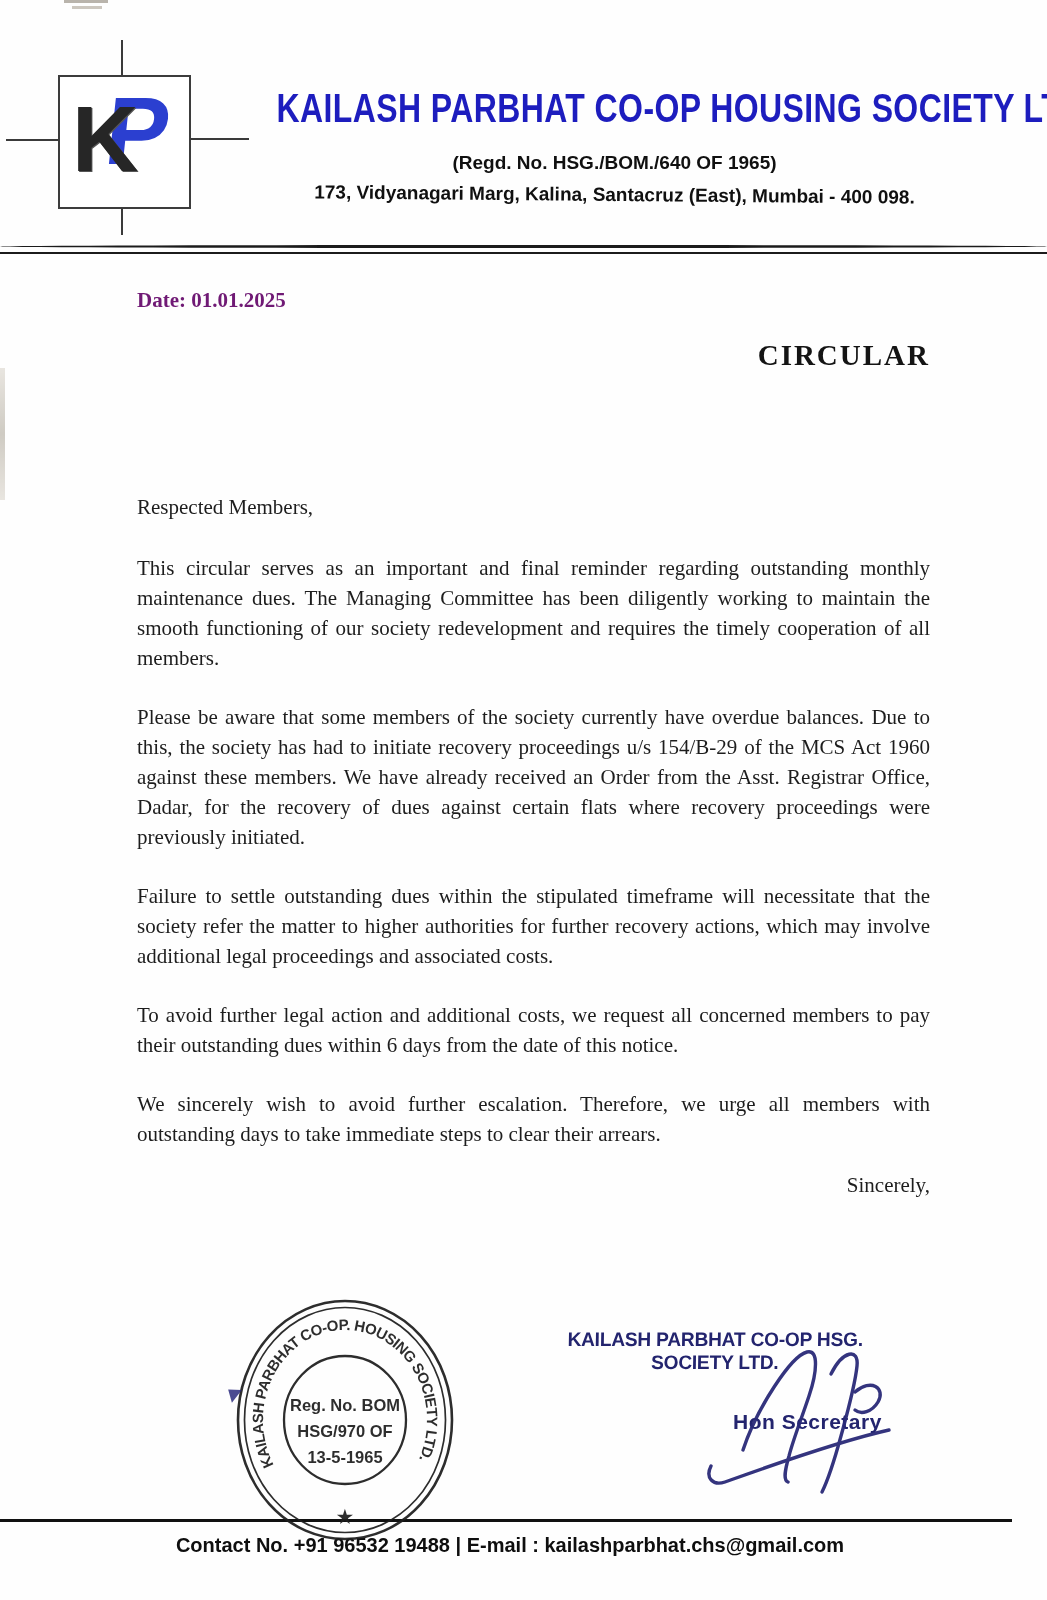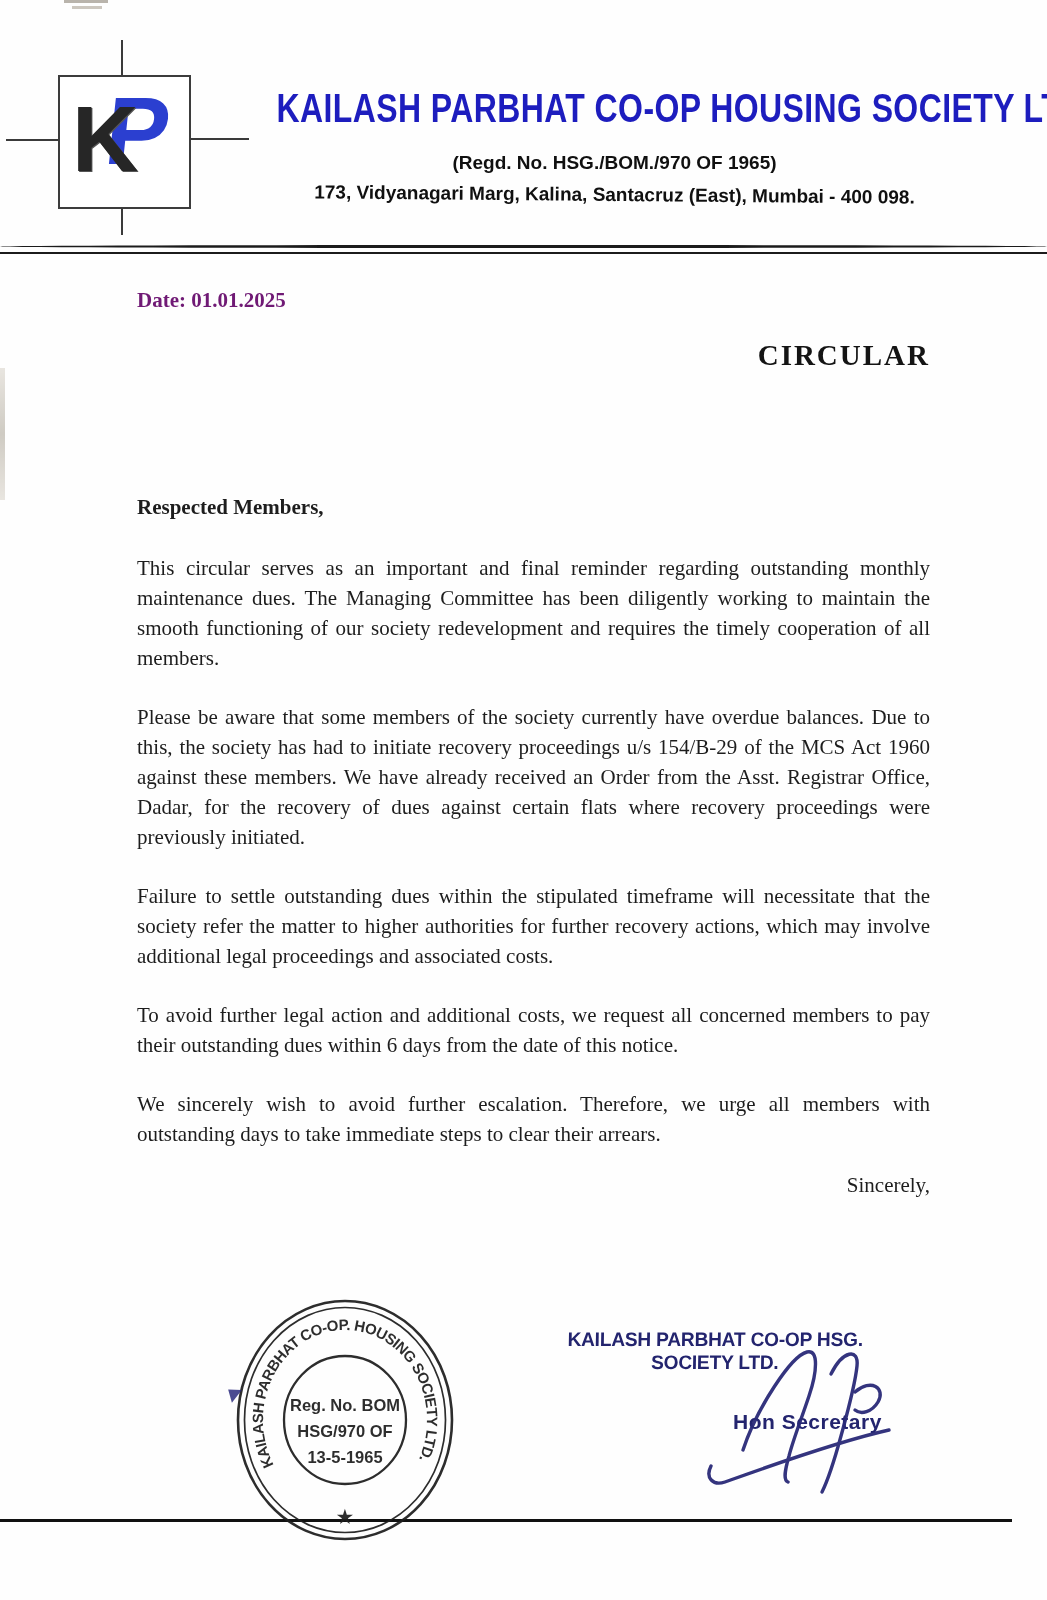--- a/index.html
+++ b/index.html
@@ -62,21 +62,21 @@
   }
   .subject{
     position:absolute;left:137px;top:407px;width:793px;
     font-size:21px;line-height:30px;font-weight:bold;
     text-align:justify;color:#161616;
   }
   .letter-body{
     position:absolute;left:137px;top:492px;width:793px;
     font-size:21px;line-height:30px;text-align:justify;color:#1d1d1d;
   }
-  .letter-body .salutation{margin:0 0 31px;font-weight:bold;text-align:left;}
+  .letter-body .salutation{margin:0 0 31px;font-weight:normal;text-align:left;}
   .letter-body p{margin:0 0 29px;}
   .letter-body p.bold, .letter-body span.b{font-weight:normal;margin-top:12px;}
   .letter-body .closing{margin-top:-8px;text-align:right;}
   
   .stamp{position:absolute;left:233px;top:1296px;width:224px;height:248px;z-index:3;opacity:.93;}
   .stamp text{fill:#1e1e1e;}
   
   .sign-company{
     position:absolute;left:528px;top:1328px;width:374px;text-align:center;
     font-family:"Liberation Sans",sans-serif;font-weight:bold;font-size:19.5px;
@@ -119,21 +119,21 @@
   <div class="crop v" style="left:121px;top:205px;height:30px;"></div>
   <div class="crop h" style="left:6px;top:139px;width:52px;"></div>
   <div class="crop h" style="left:187px;top:138px;width:62px;"></div>
 
   <div class="logo-box">
     <span class="logo-p">P</span>
     <span class="logo-k">K</span>
   </div>
 
   <div class="society-title">KAILASH PARBHAT CO-OP HOUSING SOCIETY LTD.</div>
-  <div class="regd-line">(Regd. No. HSG./BOM./970 OF 1965)</div>
+  <div class="regd-line">(Regd. No. HSG./BOM./640 OF 1965)</div>
   <div class="address-line">173, Vidyanagari Marg, Kalina, Santacruz (East), Mumbai - 400 098.</div>
   <div class="rule rule-1"></div>
   <div class="rule rule-2"></div>
 
   <div class="date-line">Date: 01.01.2025</div>
   <div class="circular-heading">CIRCULAR</div>
 
   <div class="letter-body">
     <div class="salutation">Respected Members,</div>
     <p>This circular serves as an important and final reminder regarding outstanding monthly maintenance dues. The Managing Committee has been diligently working to maintain the smooth functioning of our society redevelopment and requires the timely cooperation of all members.</p>
@@ -163,14 +163,15 @@
   <svg class="signature" width="200" height="158" viewBox="0 0 200 158">
     <g fill="none" stroke="#2a2a78" stroke-width="3.4" stroke-linecap="round" opacity="0.95">
       <path d="M 38,112 C 52,70 86,18 102,14 C 114,11 112,34 104,58 C 96,82 88,102 84,118 C 80,132 78,142 83,144"></path>
       <path d="M 6,128 C 0,140 8,148 20,144 C 48,134 130,104 184,92"></path>
       <path d="M 126,36 C 138,12 154,10 152,28 C 150,48 142,76 136,98 C 130,120 124,140 117,154"></path>
       <path d="M 150,54 C 166,40 181,50 173,64 C 167,74 156,77 150,72"></path>
     </g>
   </svg>
 
   <div class="footer-rule"></div>
+  <div class="footer-contact">Contact No. +91 96532 19488  | E-mail : kailashparbhat.chs@gmail.com</div>
 
 </div>
 
 </body></html>

